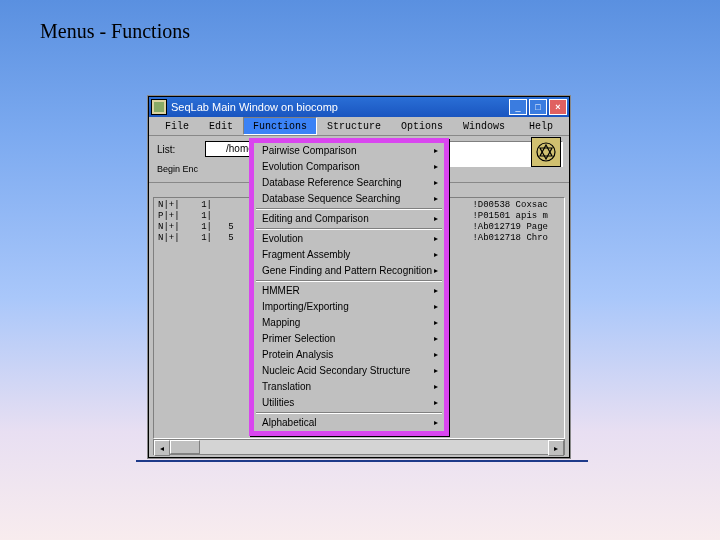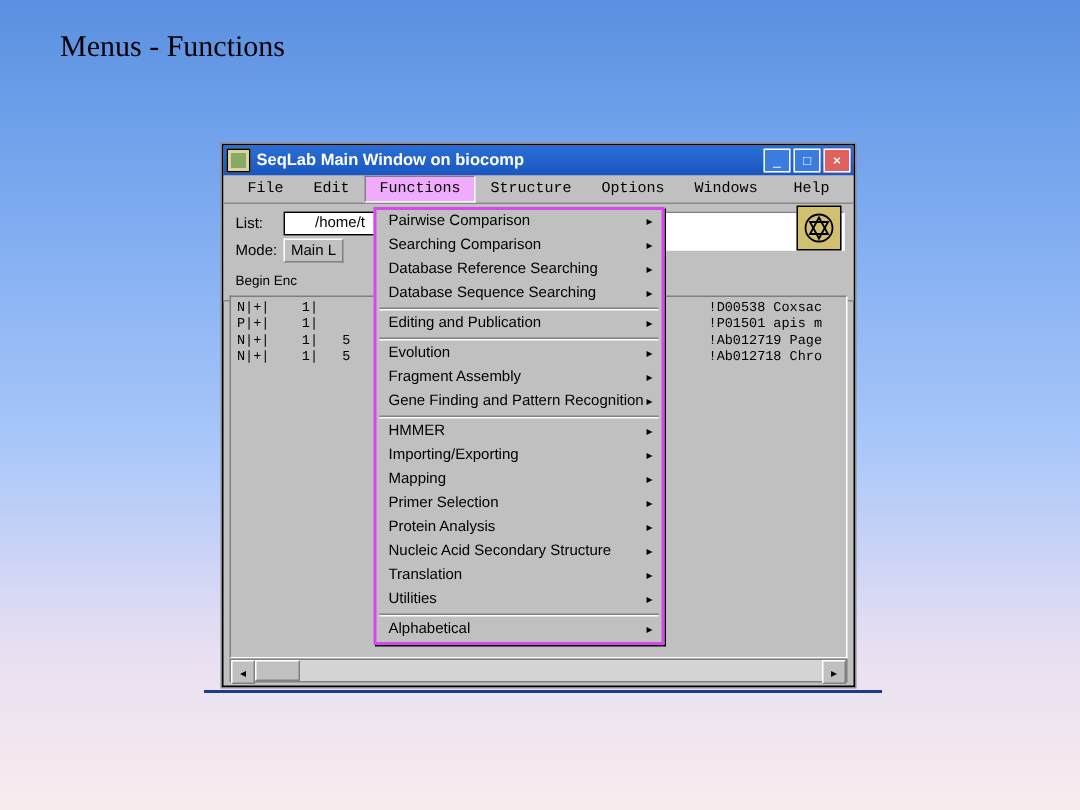--- a/index.html
+++ b/index.html
@@ -53,21 +53,21 @@
     position: relative;
   }
   .tb-icon::after {
     content: "";
     position: absolute;
     left: 2px; top: 2px; right: 2px; bottom: 2px;
     background: #8a6;
   }
   .tb-title {
     color: #fff;
-    font-weight: bold;
+    font-weight: normal;
     font-size: 11px;
     flex: 1;
     white-space: nowrap;
   }
   .tb-buttons {
     display: flex;
     gap: 2px;
   }
   .tb-btn {
     width: 16px;
@@ -93,21 +93,21 @@
     font-family: Liberation Mono, monospace;
   }
   .menuitem {
     padding: 2px 10px;
     font-size: 10px;
     cursor: default;
     display: flex;
     align-items: center;
   }
   .menuitem.active {
-    background: #f0abfc;
+    background: #3b82f6;
     border: 1px solid #808080;
     border-right-color: #fff;
     border-bottom-color: #fff;
     padding: 1px 9px;
   }
   .menuitem.help {
     margin-left: auto;
   }
 
   
@@ -116,21 +116,21 @@
     border-bottom: 1px solid #888;
     background: #c0c0c0;
   }
   .toolrow {
     display: flex;
     align-items: center;
     height: 18px;
     font-size: 10px;
   }
   .toolrow .label {
-    width: 32px;
+    width: 48px;
   }
   .textinput {
     background: #fff;
     border: 1px solid #000;
     height: 14px;
     padding: 0 20px;
     font-size: 10px;
     line-height: 14px;
     width: 44px;
     overflow: hidden;
@@ -218,21 +218,21 @@
     overflow: hidden;
   }
 
   
   .dropdown {
     position: absolute;
     top: 41px;
     left: 100px;
     width: 190px;
     background: #c0c0c0;
-    border: 2px solid #d946ef;
+    border: 5px solid #d946ef;
     box-shadow: 1px 1px 0 #000;
     z-index: 10;
   }
   .ddsep {
     height: 0;
     border-top: 1px solid #808080;
     border-bottom: 1px solid #fff;
     margin: 1px 2px;
   }
   .dditem {
@@ -325,26 +325,20 @@
     <div class="menuitem">Options</div>
     <div class="menuitem">Windows</div>
     <div class="menuitem help">Help</div>
   </div>
 
   <div class="toolarea">
     <div class="toolrow">
       <span class="label">List:</span>
       <span class="textinput">/home/t</span>
     </div>
-    <div class="toolrow">
-      <span class="label">Mode:</span>
-      <span class="mode-select">
-        <span>Main L</span>
-      </span>
-    </div>
     <div class="toolrow headerrow">
       <span>  Begin    Enc</span>
     </div>
   </div>
 
   <div class="big-white"></div>
   <div class="help-logo">
     <svg width="22" height="22" viewBox="0 0 22 22">
       <circle cx="11" cy="11" r="9" fill="none" stroke="#000" stroke-width="1.2"></circle>
       <polygon points="11,4 17,15 5,15" fill="none" stroke="#000" stroke-width="1.2"></polygon>
@@ -356,34 +350,34 @@
     <div class="listrows" id="list-left"><div>N|+|    1|</div><div>P|+|    1|</div><div>N|+|    1|   5</div><div>N|+|    1|   5</div></div>
     <div class="list-right" id="list-right"><div class="list-right-row">!D00538 Coxsac</div><div class="list-right-row">!P01501 apis m</div><div class="list-right-row">!Ab012719 Page</div><div class="list-right-row">!Ab012718 Chro</div></div>
   </div>
 
   <div class="dropdown" id="functions-dropdown">
       <div class="dditem">
         <span>Pairwise Comparison</span>
         <span class="arrow">▸</span>
       </div>
       <div class="dditem">
-        <span>Searching Comparison</span>
+        <span>Evolution Comparison</span>
         <span class="arrow">▸</span>
       </div>
       <div class="dditem">
         <span>Database Reference Searching</span>
         <span class="arrow">▸</span>
       </div>
       <div class="dditem">
         <span>Database Sequence Searching</span>
         <span class="arrow">▸</span>
       </div>
       <div class="ddsep"></div>
       <div class="dditem">
-        <span>Editing and Publication</span>
+        <span>Editing and Comparison</span>
         <span class="arrow">▸</span>
       </div>
       <div class="ddsep"></div>
       <div class="dditem">
         <span>Evolution</span>
         <span class="arrow">▸</span>
       </div>
       <div class="dditem">
         <span>Fragment Assembly</span>
         <span class="arrow">▸</span>

